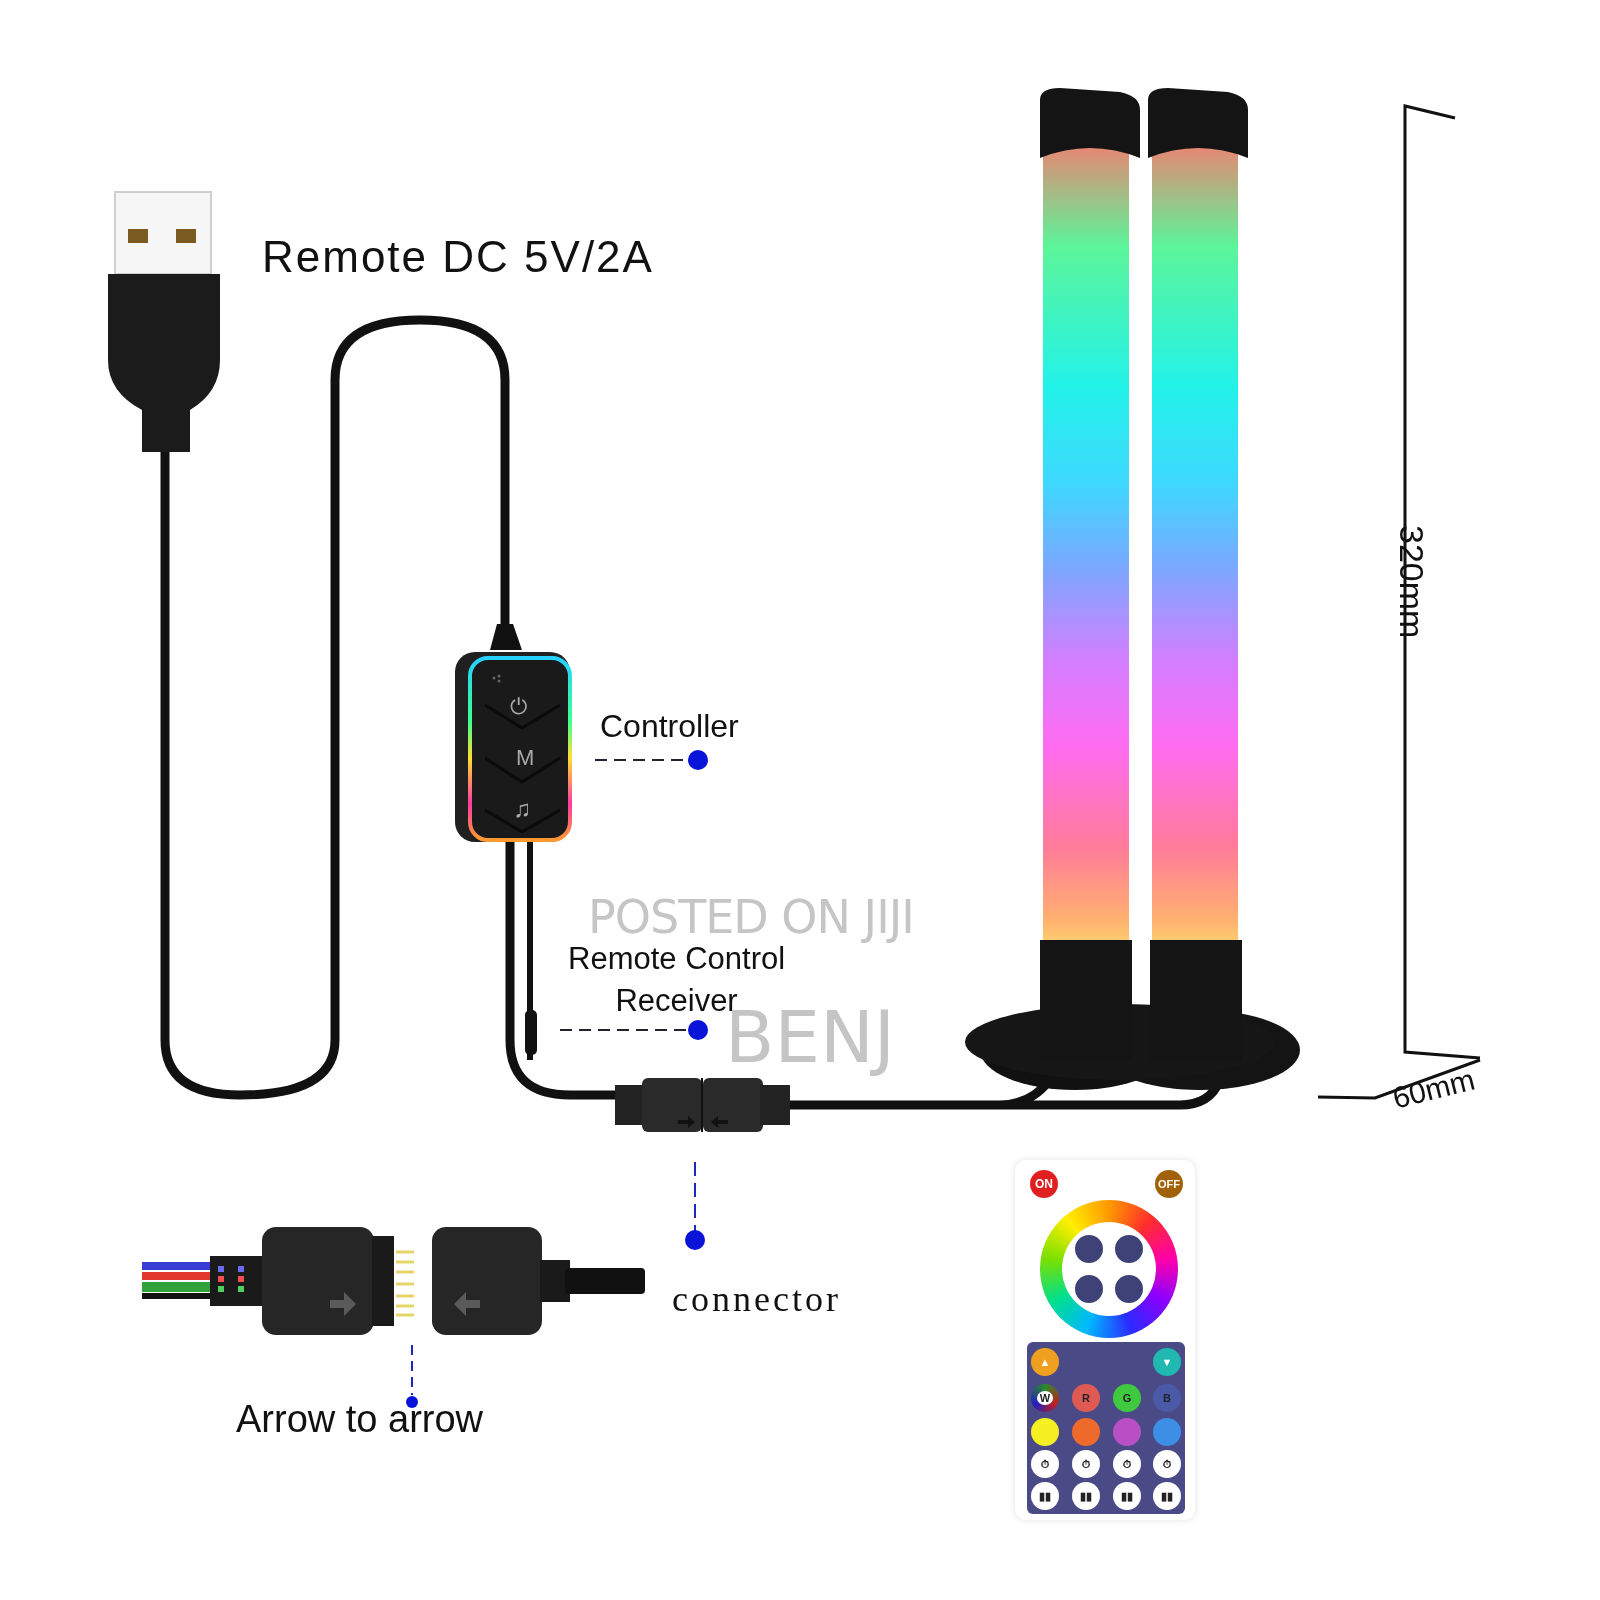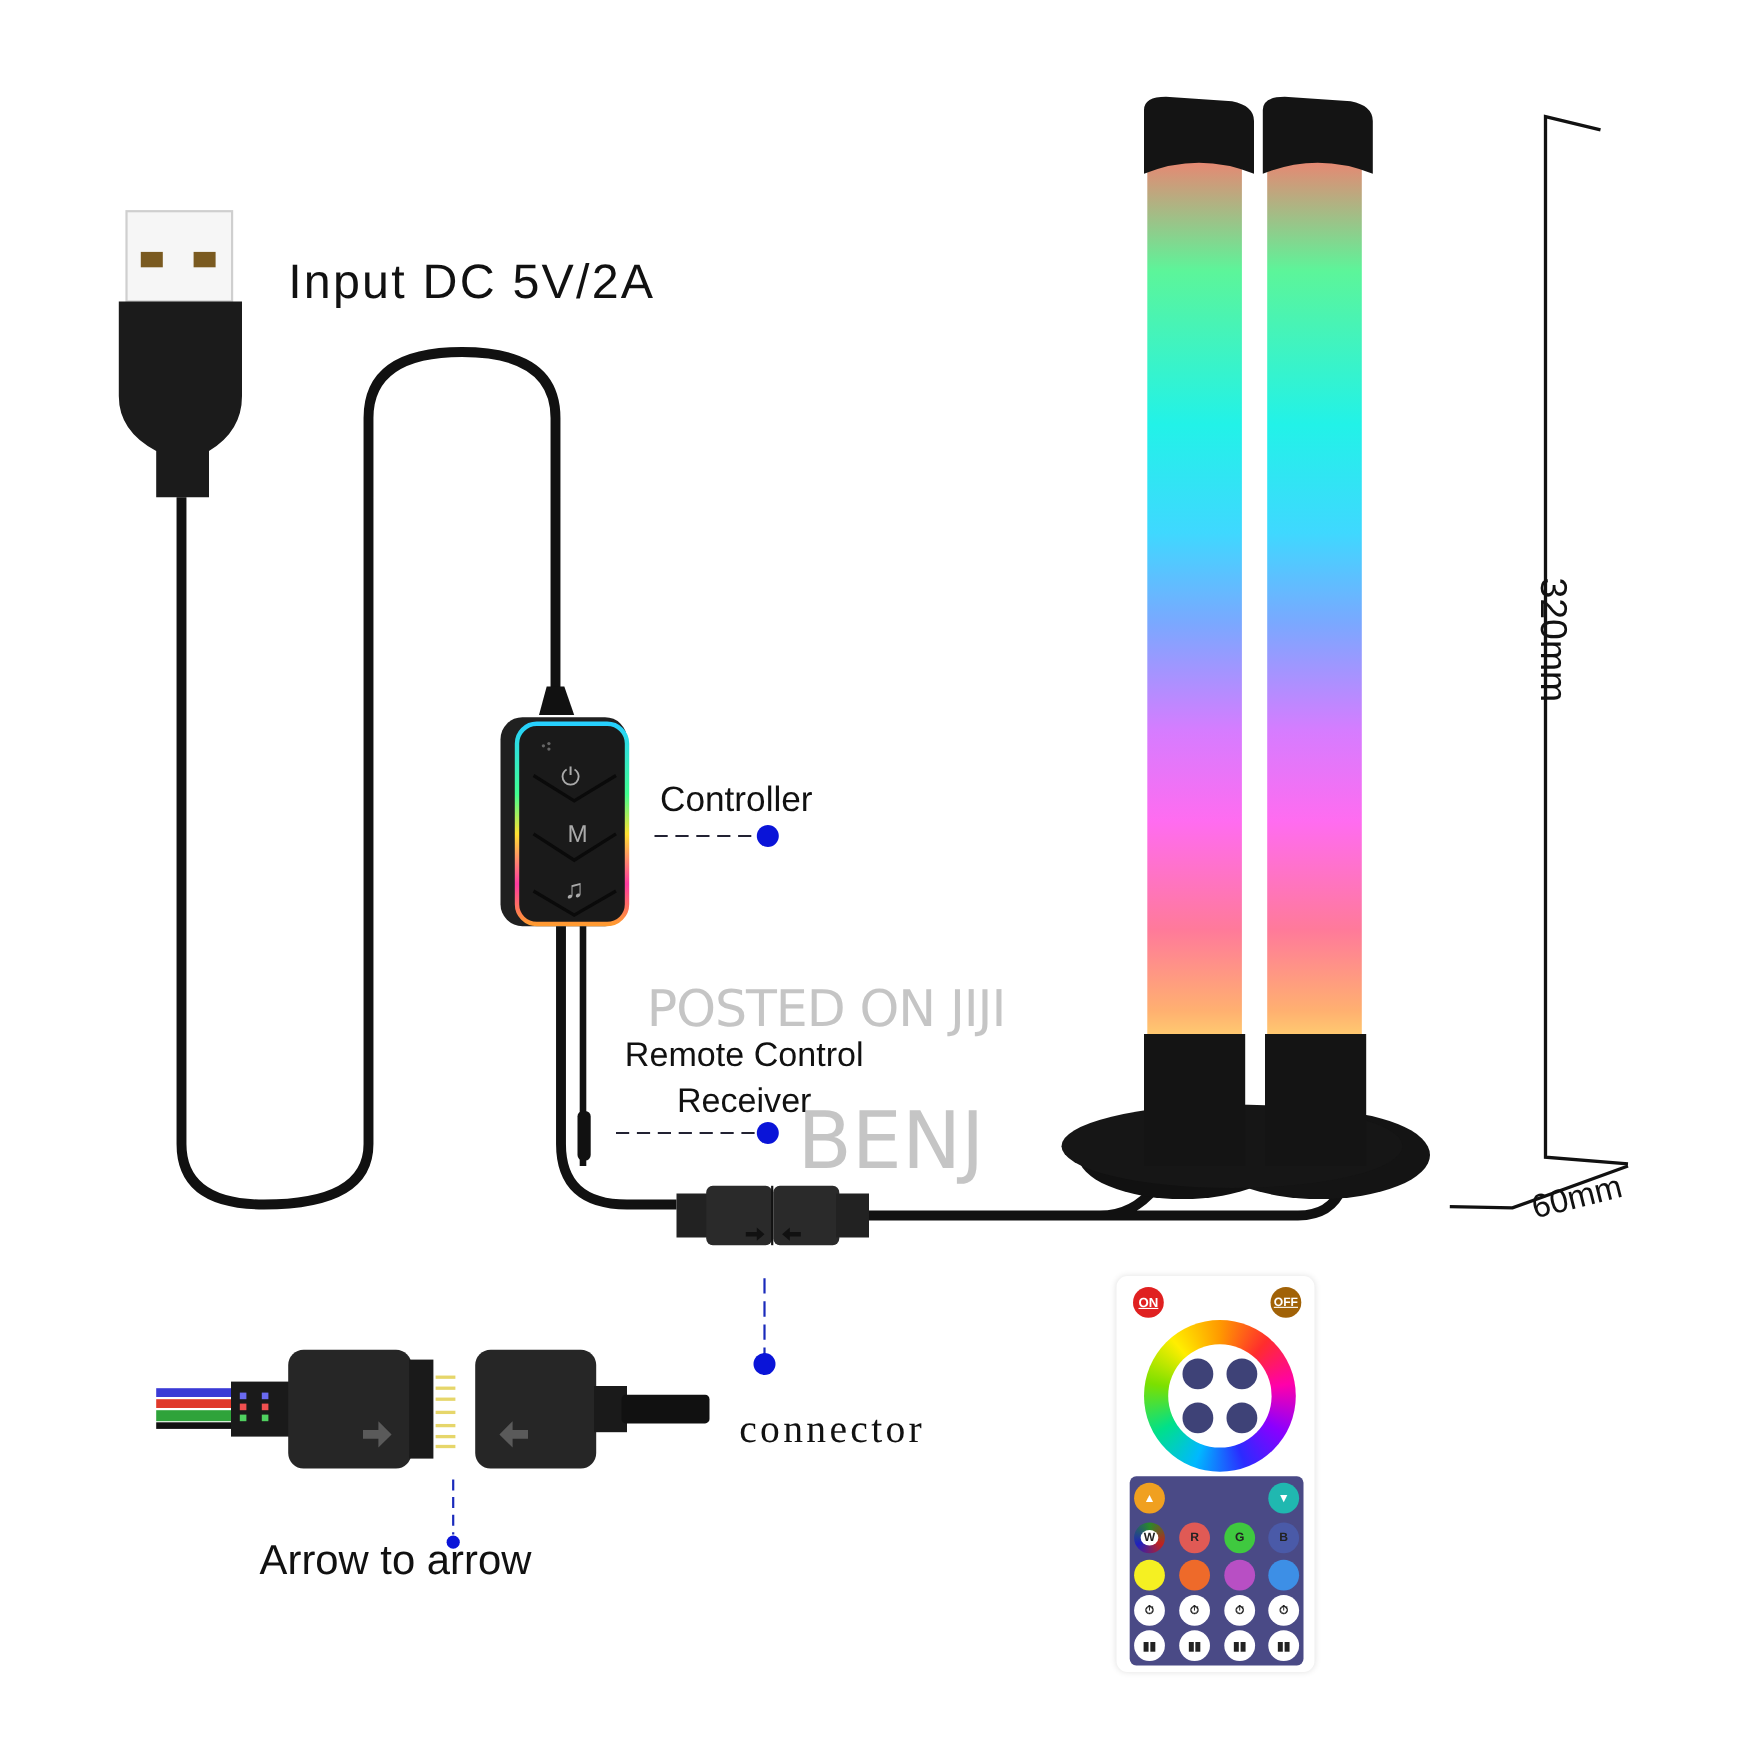--- a/index.html
+++ b/index.html
@@ -11,21 +11,21 @@
   .lbl-controller{left:600px;top:708px;font-size:32px;text-align:center;}
   .lbl-remote{left:568px;top:938px;font-size:31px;text-align:center;line-height:42px;}
   .lbl-connector{left:672px;top:1278px;font-size:36px;font-family:"Liberation Serif",serif;letter-spacing:3px;}
   .lbl-arrow{left:225px;top:1398px;font-size:38px;margin-left:11px;}
   .lbl-height{left:1395px;top:525px;font-size:34px;transform-origin:0 0;transform:rotate(90deg) translateY(-36px);}
   .lbl-width{left:1392px;top:1072px;font-size:30px;transform:rotate(-14deg);}
   .watermark{position:absolute;color:rgba(150,150,150,0.55);font-family:"DejaVu Sans",sans-serif;white-space:nowrap;}
   .wm1{left:588px;top:890px;font-size:46px;letter-spacing:-1px;}
   .wm2{left:692px;top:995px;font-size:72px;margin-left:33px;}
   .remote{position:absolute;left:1015px;top:1160px;width:180px;height:360px;background:#fff;border-radius:10px;box-shadow:0 0 6px rgba(0,0,0,0.12);}
-  .btn-round{position:absolute;border-radius:50%;color:#fff;font-weight:bold;display:flex;align-items:center;justify-content:center;text-decoration:underline;}
+  .btn-round{position:absolute;border-radius:50%;color:#fff;font-weight:bold;display:flex;align-items:center;justify-content:center;}
   .rm-on{left:15px;top:10px;width:28px;height:28px;background:#e02020;font-size:12px;}
   .rm-off{left:140px;top:10px;width:28px;height:28px;background:#a16207;font-size:11px;}
   .ring{position:absolute;left:25px;top:40px;width:138px;height:138px;border-radius:50%;
         background:conic-gradient(#ff9900,#ff2d2d,#ff00aa,#8a00ff,#2b2bff,#00b8ff,#00e08a,#7be000,#ffee00,#ff9900);}
   .ring-inner{position:absolute;left:22px;top:22px;width:94px;height:94px;border-radius:50%;background:#fff;}
   .ring-btn{position:absolute;width:28px;height:28px;border-radius:50%;background:#3e4277;}
   .pad{position:absolute;left:12px;top:182px;width:158px;height:172px;background:#4a4a86;border-radius:6px;}
   .pad-btn{position:absolute;width:28px;height:28px;border-radius:50%;font-size:11px;font-weight:bold;color:#222;display:flex;align-items:center;justify-content:center;}
 </style>
 </head>
@@ -158,21 +158,21 @@
     <path d="M480 1300 h-14 v-8 l-12 12 l12 12 v-8 h14 z" fill="#5a5a5a"></path>
     <rect x="540" y="1260" width="30" height="42" fill="#1a1a1a"></rect>
     <rect x="565" y="1268" width="80" height="26" rx="4" fill="#111"></rect>
   </g>
 </svg>
 
 <div class="abs" style="left:510px;top:694px;color:#aaa;font-size:22px;">⏻</div>
 <div class="abs" style="left:516px;top:745px;color:#aaa;font-size:22px;">M</div>
 <div class="abs" style="left:513px;top:795px;color:#aaa;font-size:24px;">♫</div>
 
-<div class="label lbl-input">Input DC 5V/2A</div>
+<div class="label lbl-input">Remote DC 5V/2A</div>
 <div class="label lbl-controller">Controller</div>
 <div class="label lbl-remote">
   <div>Remote Control</div>
   <div>Receiver</div>
 </div>
 <div class="label lbl-connector">connector</div>
 <div class="label lbl-arrow">Arrow to arrow</div>
 <div class="label lbl-height">320mm</div>
 <div class="label lbl-width">60mm</div>
 

